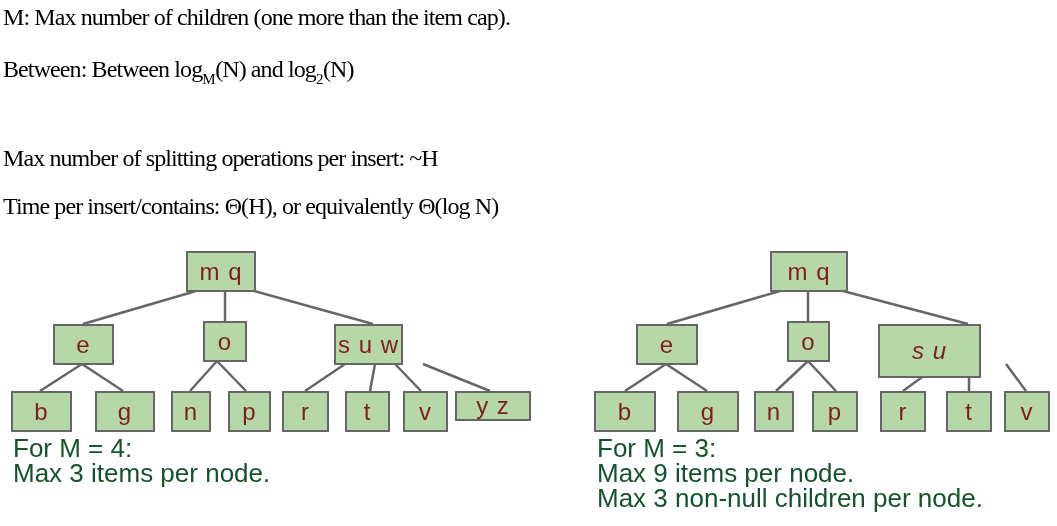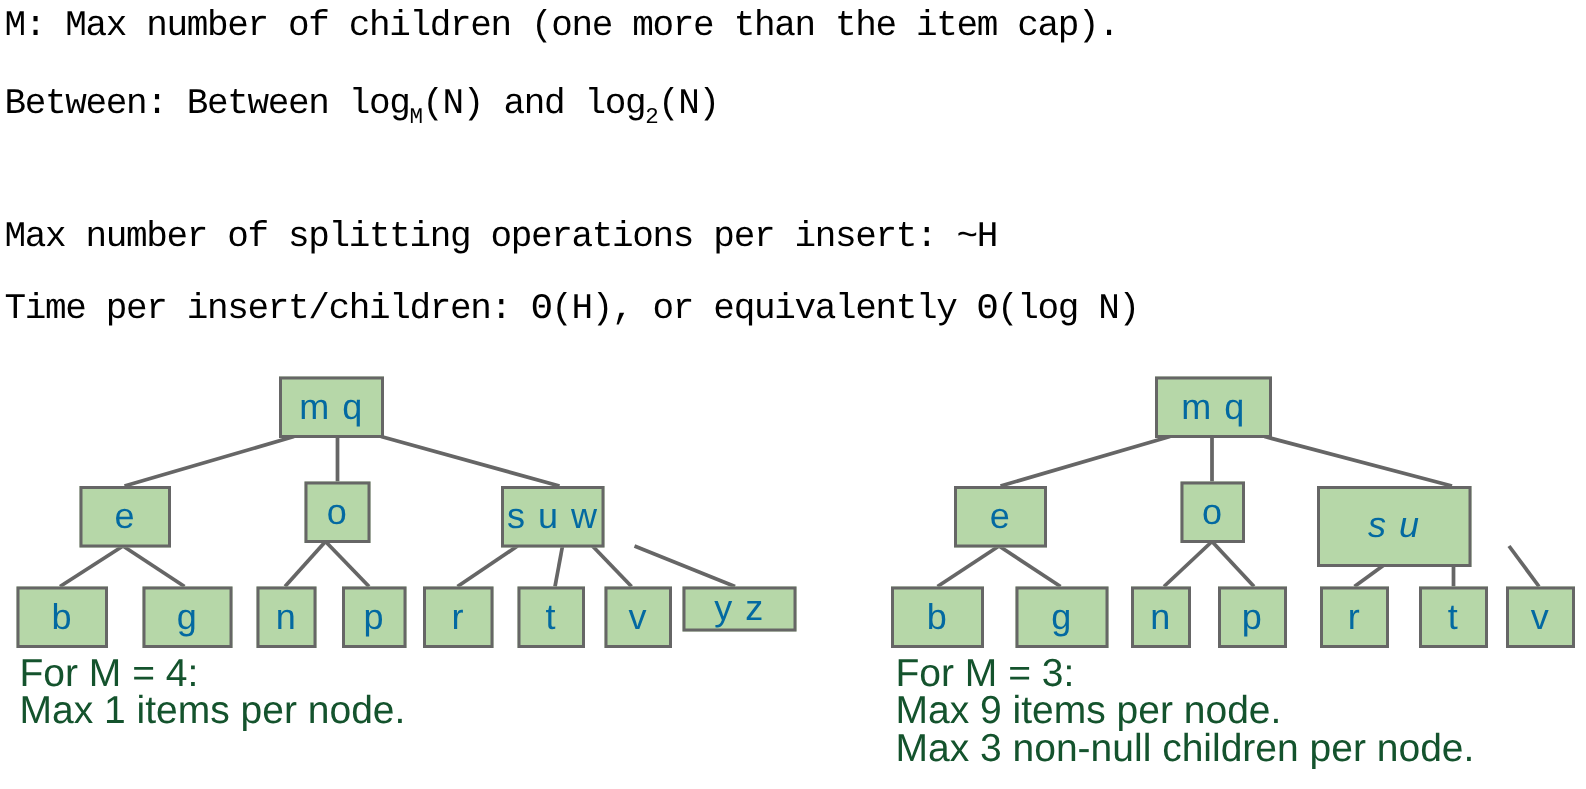--- a/index.html
+++ b/index.html
@@ -1,45 +1,45 @@
 <!DOCTYPE html>
 <html><head>
 <meta charset="utf-8">
 <style>
   html, body { margin:0; padding:0; background:#ffffff; }
   body { width:1057px; height:526px; position:relative; overflow:hidden; }
   .line-text {
     position:absolute; left:3px;
-    font-family: Liberation Mono, monospace;
+    font-family: Liberation Serif, serif;
     font-size:24px; color:#000; white-space:nowrap; letter-spacing:-0.9px;
   }
   .sub { font-size:15px; position:relative; top:7px; letter-spacing:-0.5px; }
   svg.edges { position:absolute; left:0; top:0; }
   .node {
     position:absolute; box-sizing:border-box;
     background:#b6d7a8; border:2px solid #666666;
-    font-family: "Liberation Sans", sans-serif; font-size:24px; color:#0369a1;
+    font-family: "Liberation Sans", sans-serif; font-size:24px; color:#7f1d1d;
     display:flex; align-items:center; justify-content:center;
     letter-spacing:1px;
   }
   .caption {
     position:absolute;
     font-family: "Liberation Sans", sans-serif; font-size:26px; color:#14532d;
     line-height:25px; white-space:nowrap;
   }
 </style>
 </head>
 <body>
 
 <div class="line-text" style="top:4px;">M: Max number of children (one more than the item cap).</div>
 <div class="line-text" style="top:56px;">
   <span>Between: Between log</span><span class="sub">M</span><span>(N) and log</span><span class="sub">2</span><span>(N)</span>
 </div>
 <div class="line-text" style="top:145px;">Max number of splitting operations per insert: ~H</div>
-<div class="line-text" style="top:193px;">Time per insert/children: Θ(H), or equivalently Θ(log N)</div>
+<div class="line-text" style="top:193px;">Time per insert/contains: Θ(H), or equivalently Θ(log N)</div>
 
 <svg class="edges" width="1057" height="526">
   <g stroke="#666666" stroke-width="2.5" fill="none">
 
     <line x1="196" y1="291" x2="83" y2="324"></line>
     <line x1="225" y1="291" x2="225" y2="321"></line>
     <line x1="254" y1="291" x2="373" y2="324"></line>
 
     <line x1="82" y1="364" x2="40" y2="391"></line>
     <line x1="82" y1="364" x2="123" y2="391"></line>
@@ -77,21 +77,21 @@
 <div class="node" style="left:95px;top:391px;width:60px;height:41px;">g</div>
 <div class="node" style="left:171px;top:391px;width:40px;height:41px;">n</div>
 <div class="node" style="left:228px;top:391px;width:43px;height:41px;">p</div>
 <div class="node" style="left:282px;top:391px;width:47px;height:41px;">r</div>
 <div class="node" style="left:345px;top:391px;width:45px;height:41px;">t</div>
 <div class="node" style="left:403px;top:391px;width:45px;height:41px;">v</div>
 <div class="node" style="left:455px;top:391px;width:76px;height:30px;">y z</div>
 
 <div class="caption" style="left:13px;top:436px;">
   <div>For M = 4:</div>
-  <div>Max 1 items per node.</div>
+  <div>Max 3 items per node.</div>
 </div>
 
 <div class="node" style="left:770px;top:251px;width:78px;height:41px;">m q</div>
 <div class="node" style="left:636px;top:324px;width:62px;height:41px;">e</div>
 <div class="node" style="left:787px;top:321px;width:43px;height:41px;">o</div>
 <div class="node" style="left:878px;top:324px;width:103px;height:54px;font-style:italic;">s u</div>
 
 <div class="node" style="left:594px;top:391px;width:62px;height:41px;">b</div>
 <div class="node" style="left:677px;top:391px;width:62px;height:41px;">g</div>
 <div class="node" style="left:754px;top:391px;width:40px;height:41px;">n</div>

